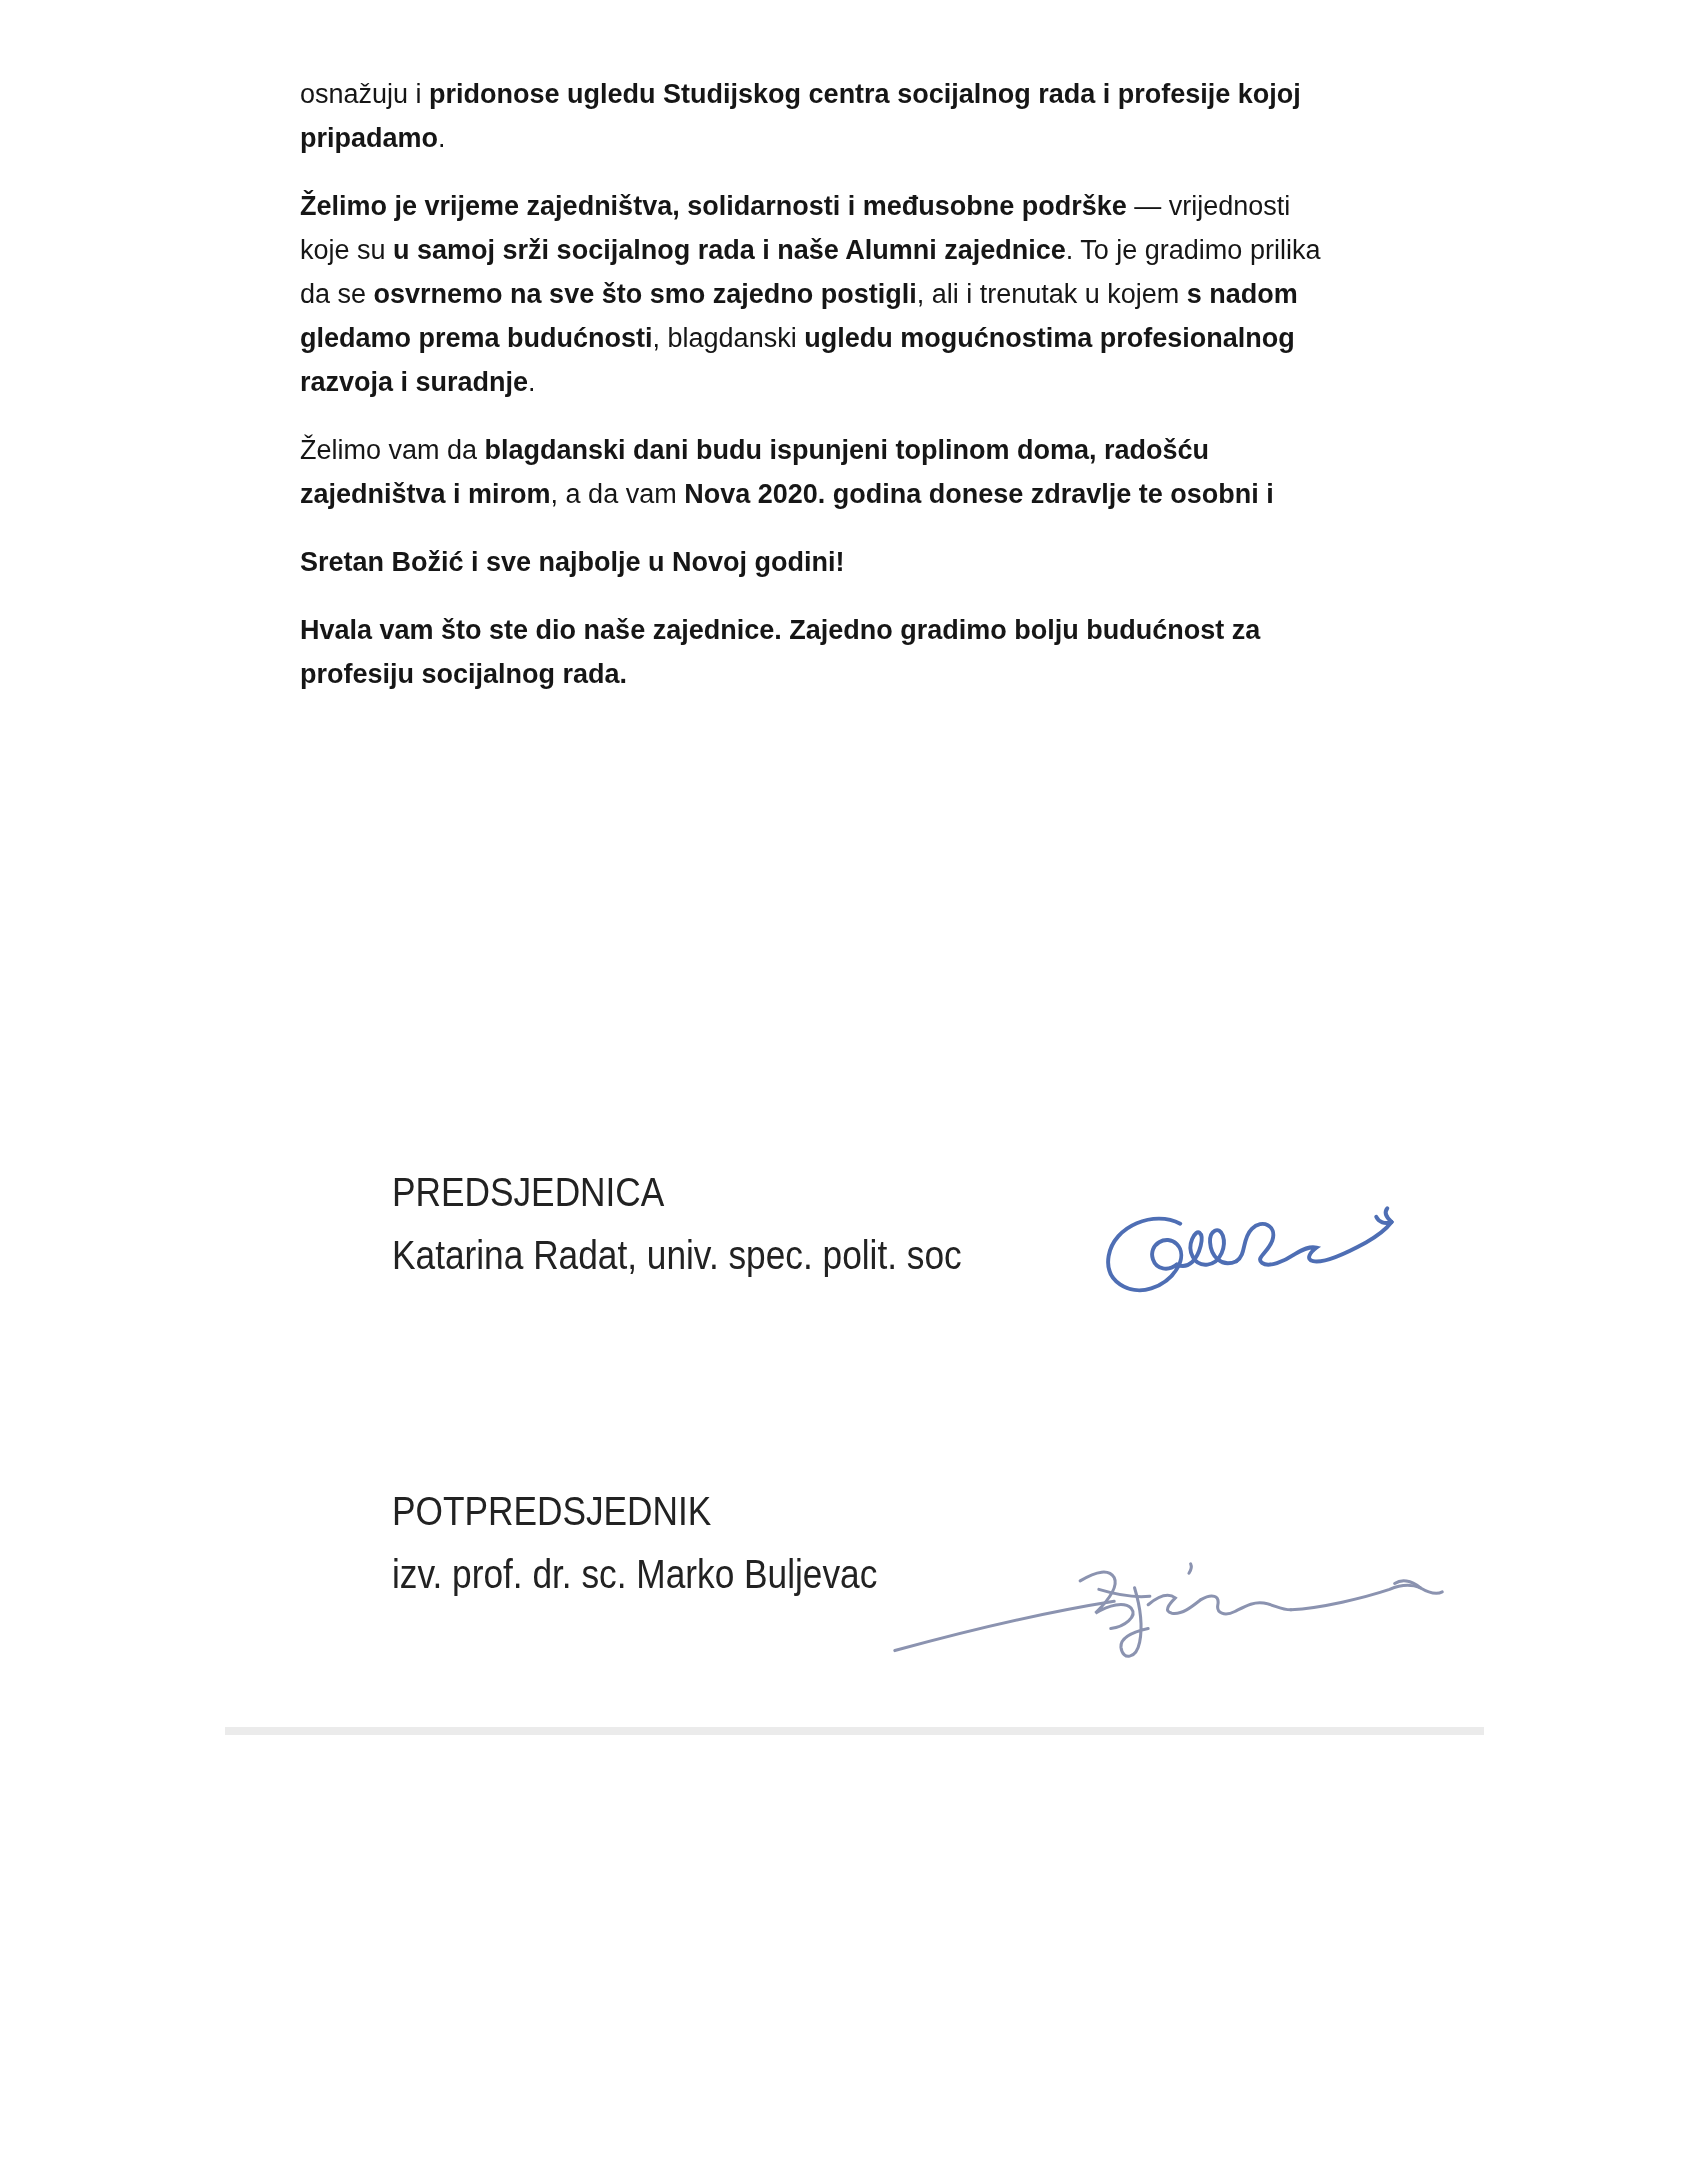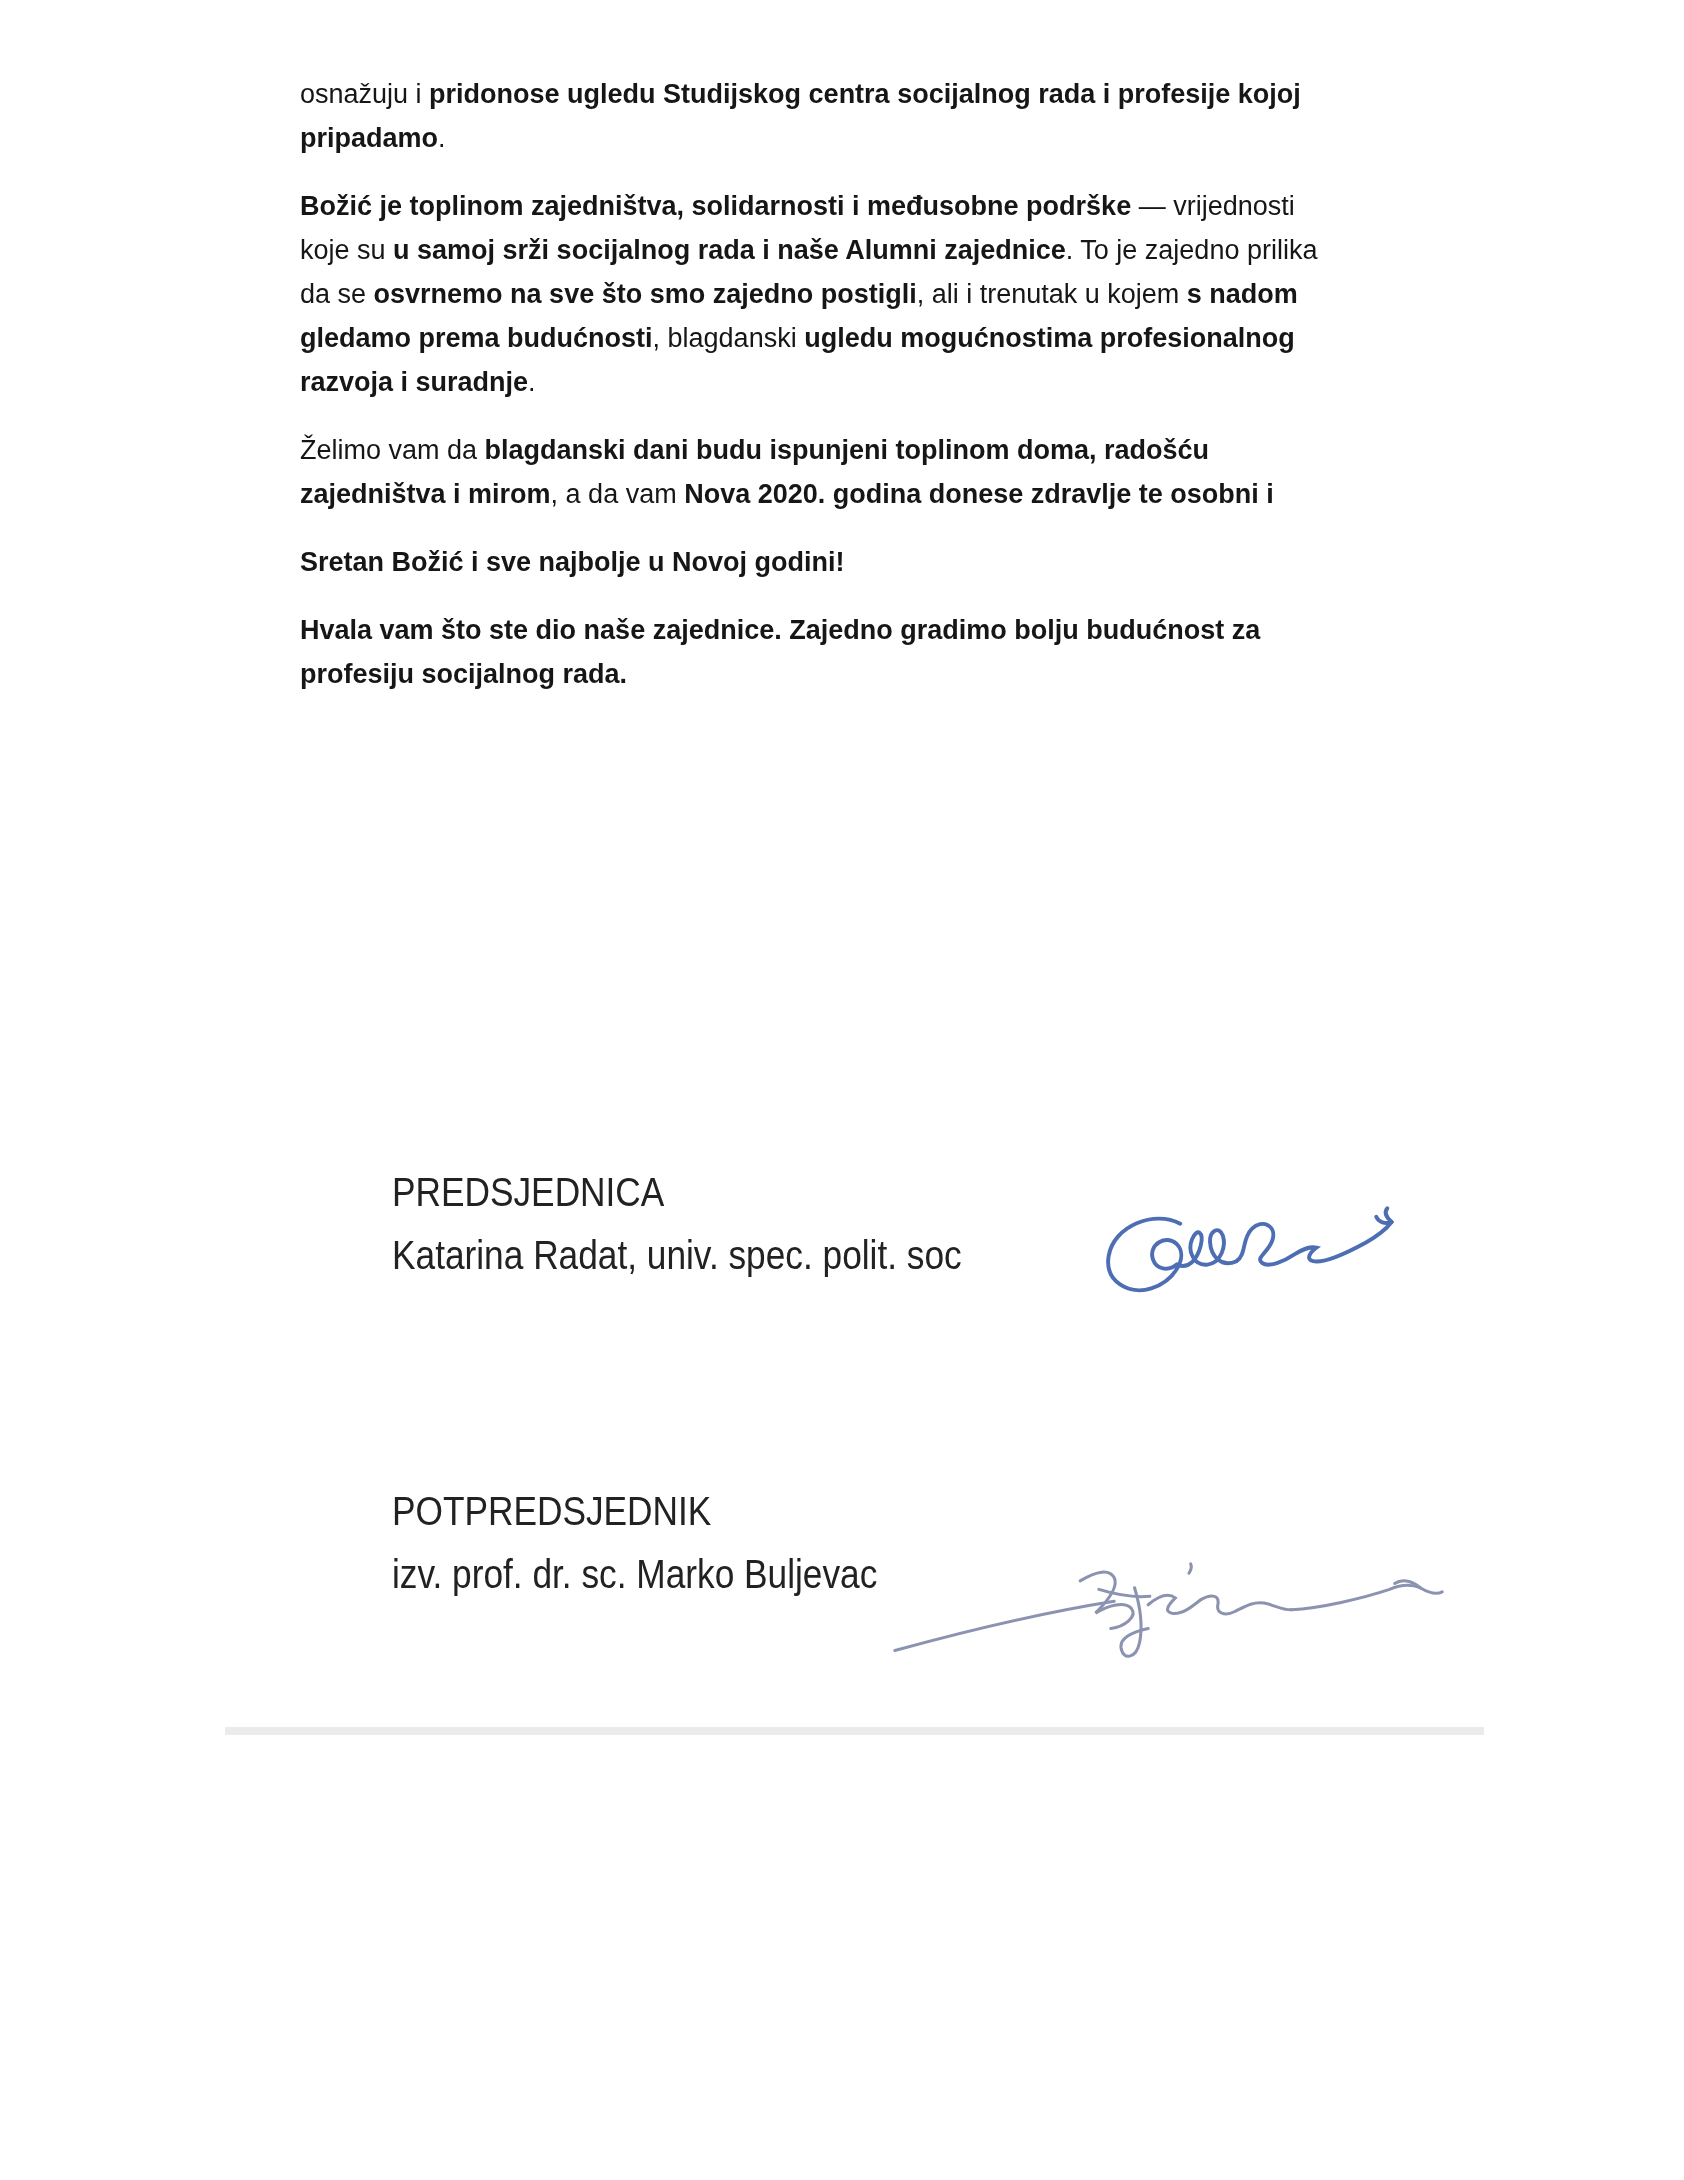--- a/index.html
+++ b/index.html
@@ -77,22 +77,22 @@
 <body>
 
 <div class="page">
 
   <div class="body-text">
       <div class="para">
         <div class="line"><span>osnažuju i </span><span class="b">pridonose ugledu Studijskog centra socijalnog rada i profesije kojoj</span></div>
         <div class="line"><span class="b">pripadamo</span><span>.</span></div>
       </div>
       <div class="para">
-        <div class="line"><span class="b">Božić je toplinom zajedništva, solidarnosti i međusobne podrške</span><span> — vrijednosti</span></div>
-        <div class="line"><span>koje su </span><span class="b">u samoj srži socijalnog rada i naše Alumni zajednice</span><span>. To je zajedno prilika</span></div>
+        <div class="line"><span class="b">Želimo je vrijeme zajedništva, solidarnosti i međusobne podrške</span><span> — vrijednosti</span></div>
+        <div class="line"><span>koje su </span><span class="b">u samoj srži socijalnog rada i naše Alumni zajednice</span><span>. To je gradimo prilika</span></div>
         <div class="line"><span>da se </span><span class="b">osvrnemo na sve što smo zajedno postigli</span><span>, ali i trenutak u kojem </span><span class="b">s nadom</span></div>
         <div class="line"><span class="b">gledamo prema budućnosti</span><span>, blagdanski </span><span class="b">ugledu mogućnostima profesionalnog</span></div>
         <div class="line"><span class="b">razvoja i suradnje</span><span>.</span></div>
       </div>
       <div class="para">
         <div class="line"><span>Želimo vam da </span><span class="b">blagdanski dani budu ispunjeni toplinom doma, radošću</span></div>
         <div class="line"><span class="b">zajedništva i mirom</span><span>, a da vam </span><span class="b">Nova 2020. godina donese zdravlje te osobni i</span></div>
       </div>
       <div class="para">
         <div class="line"><span class="b">Sretan Božić i sve najbolje u Novoj godini!</span></div>

